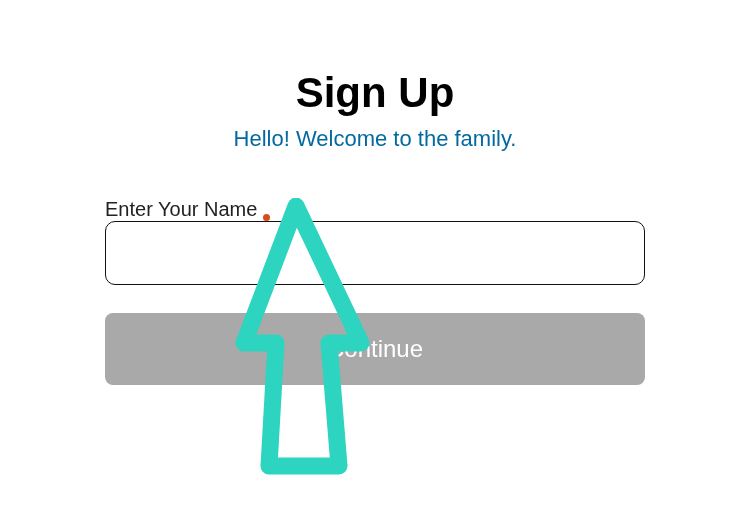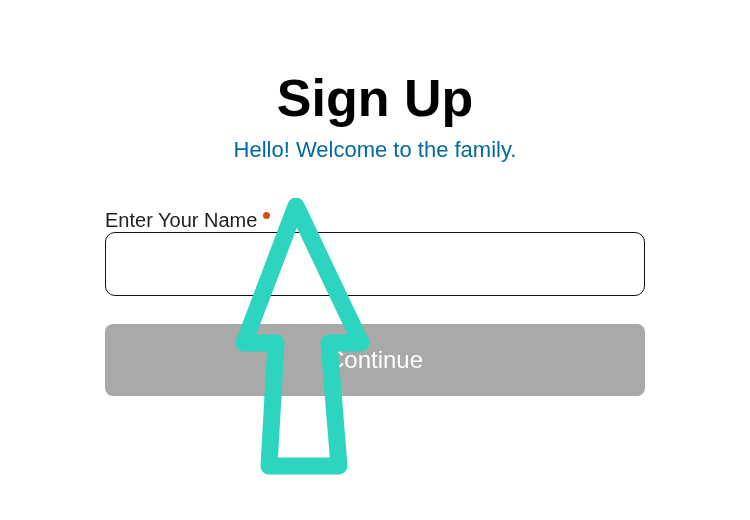--- a/index.html
+++ b/index.html
@@ -13,39 +13,39 @@
       width: 750px;
       height: 520px;
       position: relative;
     }
     .container {
       width: 540px;
       margin: 0 auto;
       padding-top: 70px;
     }
     .title {
-      font-size: 52px;
+      font-size: 42px;
       font-weight: 700;
       color: #000;
       text-align: center;
       line-height: 1.1;
     }
     .subtitle {
       font-size: 22px;
       font-weight: 400;
       color: #0369a1;
       text-align: center;
       margin-top: 10px;
     }
     .form-area {
       margin-top: 46px;
     }
     .label-row {
       display: inline-flex;
-      align-items: flex-start;
+      align-items: flex-end;
       font-size: 20px;
       color: #222;
     }
     .required-dot {
       width: 7px;
       height: 7px;
       background: #d84c1c;
       border-radius: 50%;
       margin-left: 6px;
       margin-top: 3px;

